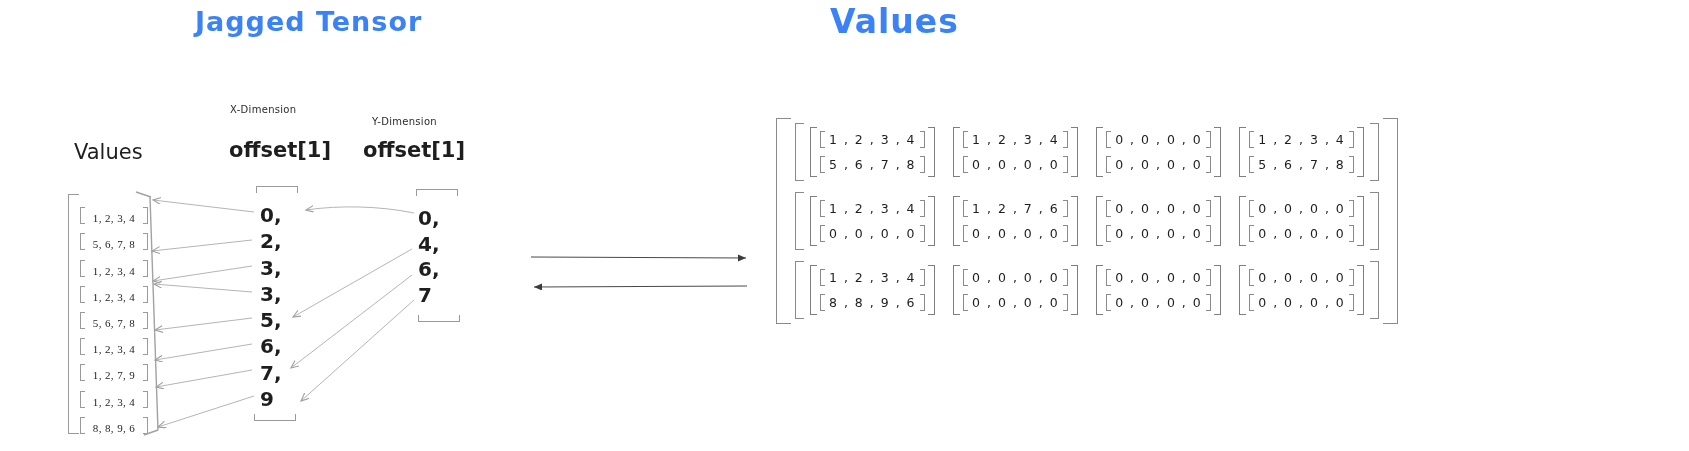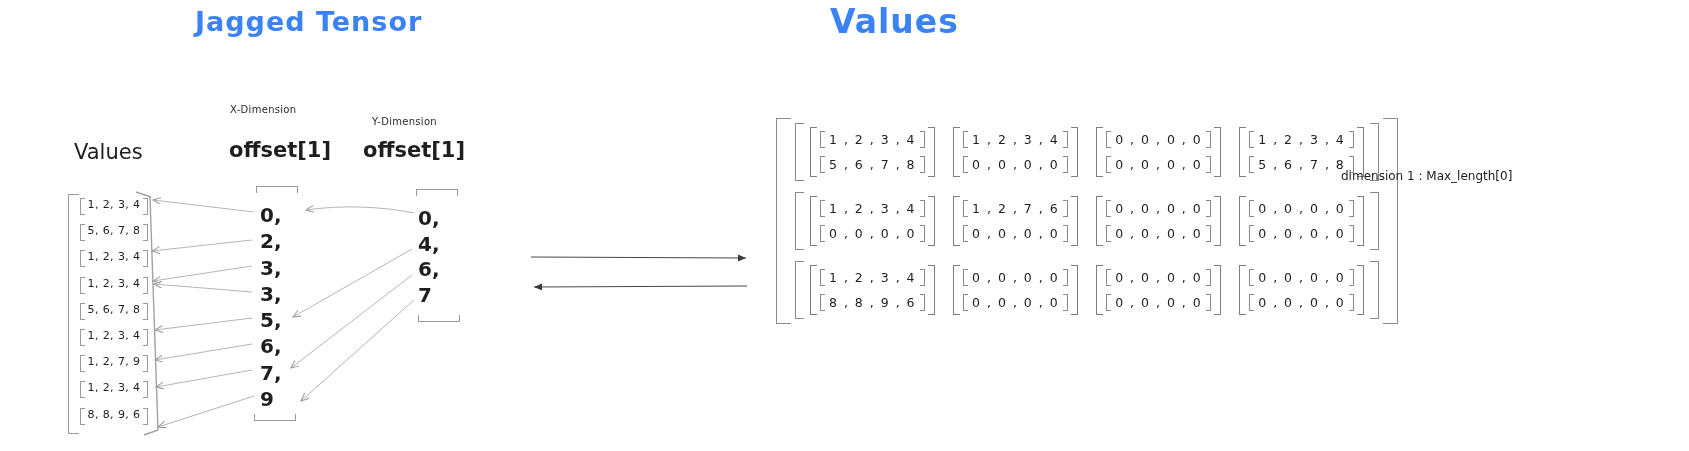--- a/index.html
+++ b/index.html
@@ -16,21 +16,21 @@
   .ydim { left:372px; top:116px; }
   .col-label { font-size:21px; font-weight:600; white-space:nowrap; }
   .values-label { left:74px;  top:140px; font-weight:500; }
   .offset1-label { left:229px; top:138px; }
   .offset0-label { left:363px; top:138px; }
 
   
   .v-outer-bracket { left:68px; top:194px; width:11px; height:240px;
     border-left:1.6px solid #9a9a9a; border-top:1.6px solid #9a9a9a; border-bottom:1.6px solid #9a9a9a; }
   .values-col { left:80px; top:198px; display:flex; flex-direction:column; }
-  .vrow { height:26.2px; width:68px; display:flex; align-items:flex-start; justify-content:space-between; }
+  .vrow { height:26.2px; width:68px; display:flex; align-items:flex-end; justify-content:space-between;font-family:Liberation Serif, serif; }
   .vbr { width:5px; height:17px; border-top:1.2px solid #9a9a9a; border-bottom:1.2px solid #9a9a9a; }
   .vbr.l { border-left:1.2px solid #9a9a9a; }
   .vbr.r { border-right:1.2px solid #9a9a9a; }
   .vnum { font-size:11px; letter-spacing:.4px; white-space:nowrap; }
 
   
   .offcol { display:flex; flex-direction:column; font-size:20px; font-weight:600; }
   .offset1-col { left:260px; top:202px; }
   .offset1-col .offv { height:26.3px; line-height:26.3px; }
   .offset0-col { left:418px; top:206px; }
@@ -371,21 +371,20 @@
           </div>
       </div>
       <div class="rbr r"></div>
     </div>
 
   </div>
   <div class="obr r"></div>
 </div>
 
 <div class="abs annotations">
-  <div class="ann">dimension 1 : Max_length[0]</div>
 </div>
 
 <svg class="abs overlay" viewBox="0 0 1689 451" xmlns="http://www.w3.org/2000/svg">
   <defs>
     <marker id="ah-gray" markerWidth="12" markerHeight="10" refX="8" refY="3.5" orient="auto" markerUnits="userSpaceOnUse">
       <path d="M0,0 L8,3.5 L0,7" fill="none" stroke="#9e9e9e" stroke-width="1.1"></path>
     </marker>
     <marker id="ah-dark" markerWidth="12" markerHeight="10" refX="8" refY="3.5" orient="auto" markerUnits="userSpaceOnUse">
       <path d="M0,0 L8,3.5 L0,7 Z" fill="#3c3c3c" stroke="none"></path>
     </marker>

